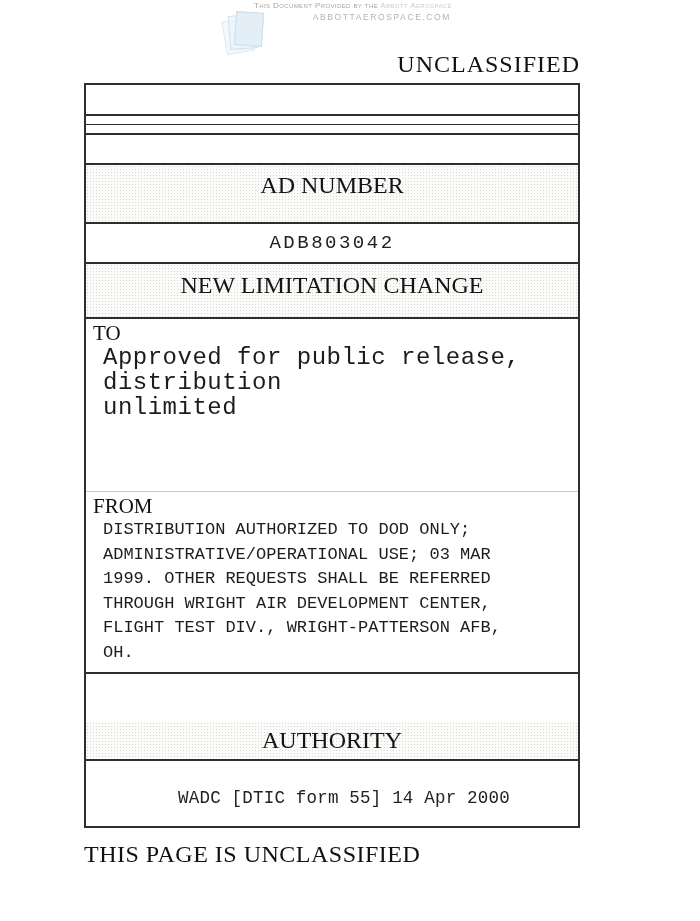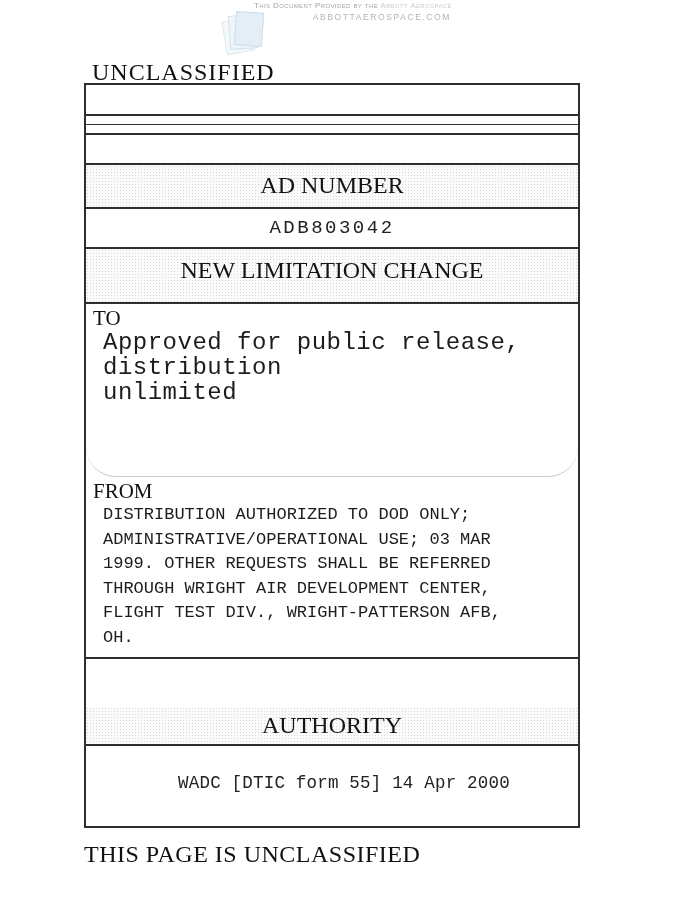--- a/index.html
+++ b/index.html
@@ -25,42 +25,42 @@
   .logo-line1 { font-size:8px; font-variant:small-caps; color:#a5a5a5; letter-spacing:.4px; white-space:nowrap; }
   .logo-line1 .org { color:#c8cfd4; }
   .logo-line2 {
     font-size:21px; font-variant:small-caps; color:#9aa0a3;
     letter-spacing:2px; margin-top:1px; white-space:nowrap;
   }
   .logo-line3 { font-size:8.5px; color:#b3b3b3; letter-spacing:1.6px; margin-top:3px; padding-right:1px; }
 
   
   .top-class {
-    position:absolute; left:84px; top:51px; width:496px; margin:8px;
-    text-align:left; font-size:24px; font-weight:400; letter-spacing:1px; color:#111;
+    position:absolute; left:84px; top:51px; width:496px; margin:0;
+    text-align:right; font-size:24px; font-weight:400; letter-spacing:1px; color:#111;
   }
   .bottom-class {
     position:absolute; left:84px; top:841px; width:496px; margin:0;
     text-align:left; font-size:24px; font-weight:400; letter-spacing:.5px; color:#111;
   }
 
   
   .doc-table {
     position:absolute; left:84px; top:83px; width:496px; height:745px;
     border:2px solid #2e2e2e; box-sizing:border-box; background:#fff;
   }
   .row { box-sizing:border-box; border-bottom:2px solid #2e2e2e; }
   .r1 { height:31px; }
   .r2 { height:9px;  border-bottom-width:1px; }
   .r3 { height:10px; }
   .r4 { height:30px; }
-  .r5 { height:44px; line-height:40px; }
+  .r5 { height:59px; line-height:40px; }
   .r6 { height:40px; line-height:38px; font-size:19px; letter-spacing:2.5px; }
   .r7 { height:55px; line-height:43px; }
-  .r8 { height:173px; border-bottom:1px solid #c9c9c9;border-radius:30px; }
+  .r8 { height:173px; border-bottom:1px solid #c9c9c9; }
   .r9 { height:182px; }
   .r10 { height:39px; line-height:36px;margin-top:48px; }
   .r11 { height:140px; border-bottom:none; text-align:left;
          font-size:17.5px; letter-spacing:.2px; padding:27px 0 0 24px; }
 
   .band {
     font-size:24px; text-align:center; color:#141414;
     background-color:#fbfbfa;
     background-image:radial-gradient(#d9d9d9 0.7px, rgba(0,0,0,0) 0.8px);
     background-size:3px 3px;

